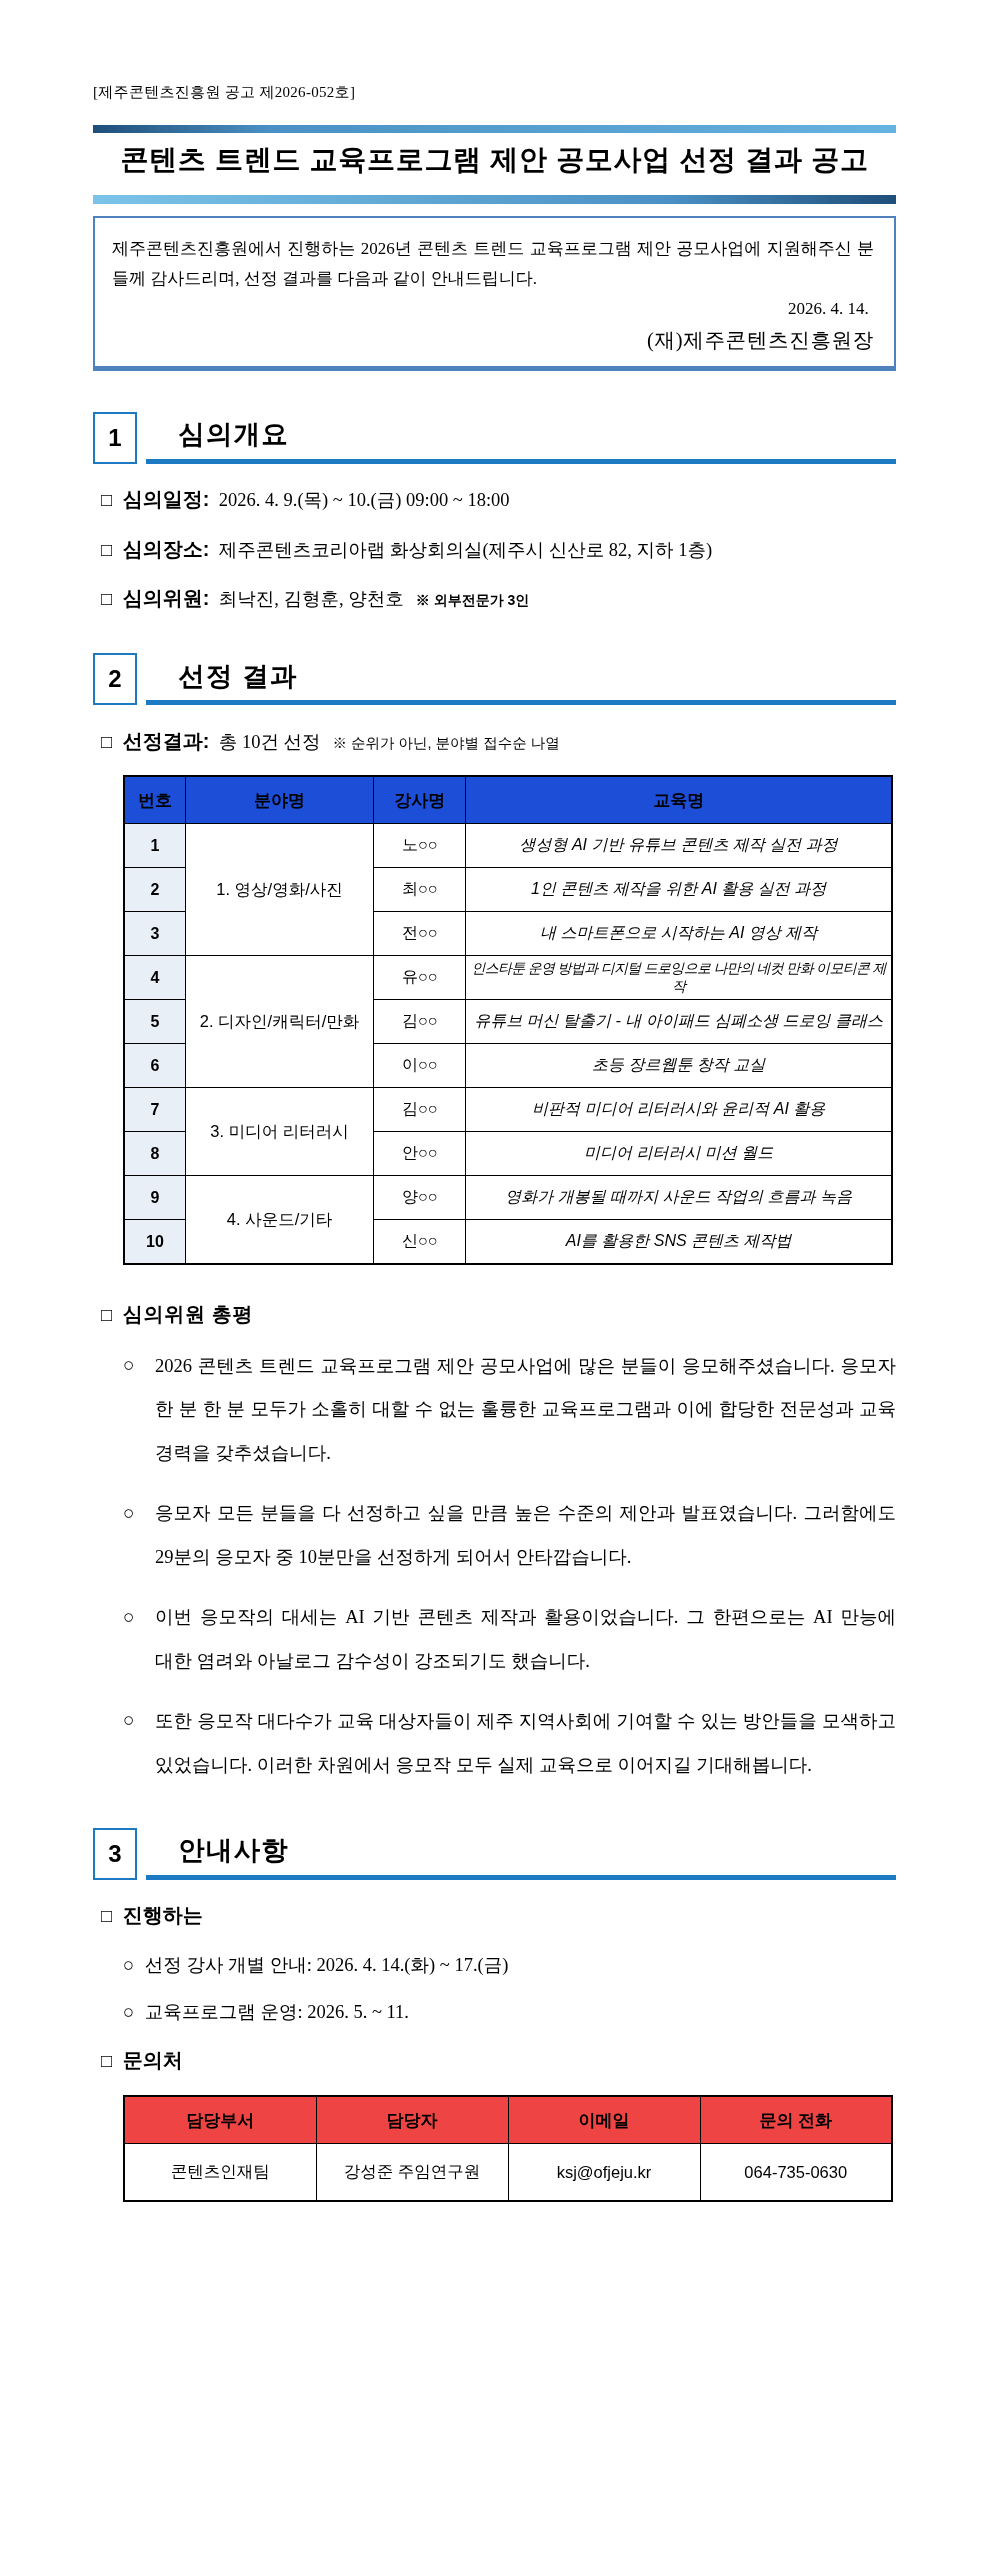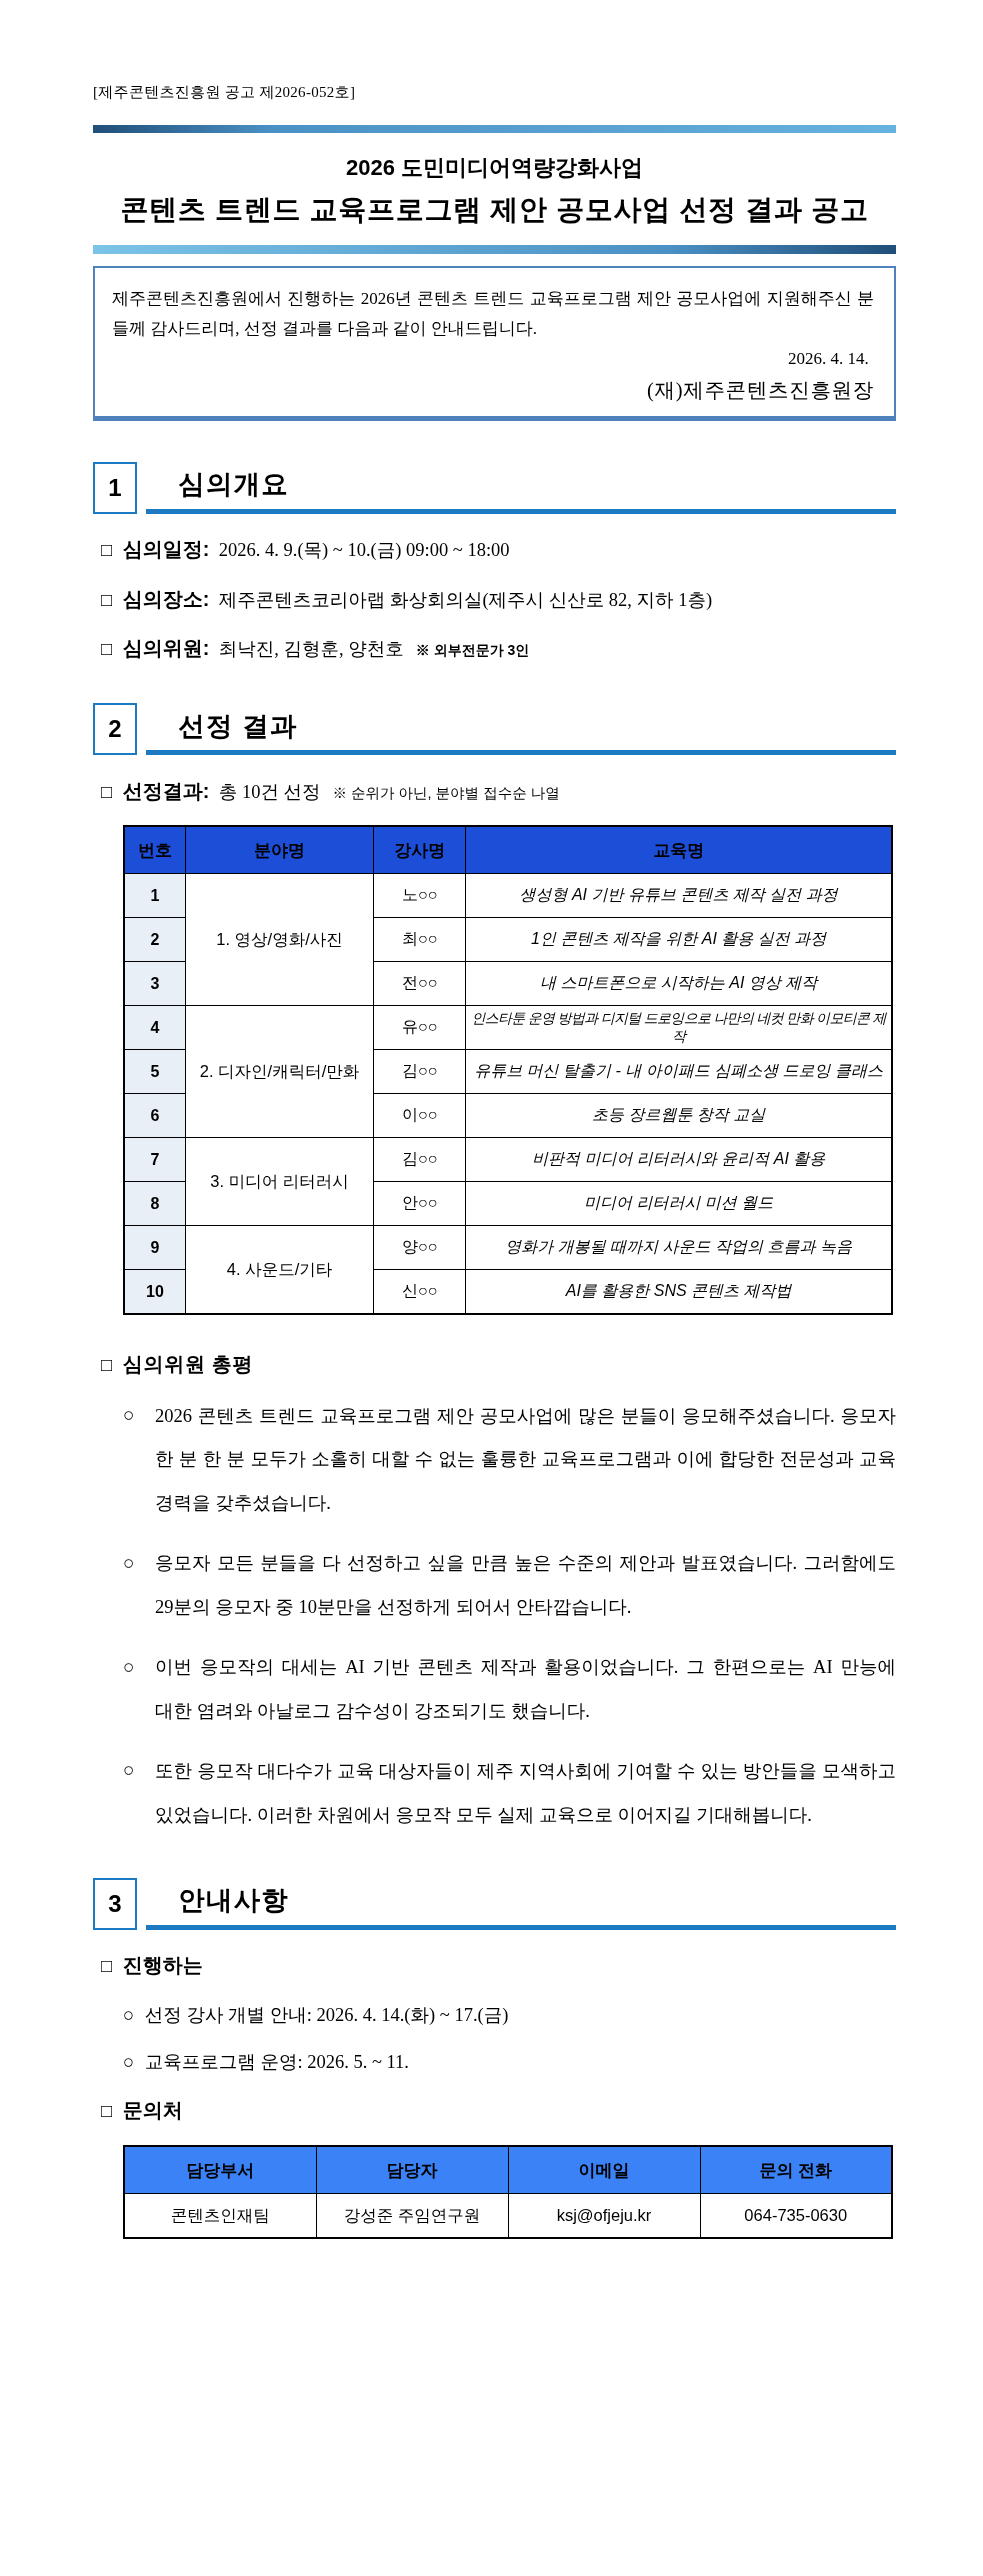--- a/index.html
+++ b/index.html
@@ -48,33 +48,32 @@
 
   .review-head { margin-top: 36px; padding-left: 8px; display: flex; align-items: baseline; }
   .review-head .mk { font-family: "Liberation Sans", sans-serif; font-size: 18.5px; margin-right: 10.6px; }
   .review-head .lbl { font-family: "Liberation Sans", sans-serif; font-weight: bold; font-size: 20px; letter-spacing: 0.7px; }
 
   .comment { margin-top: 17px; padding-left: 30px; display: flex; }
   .comment .mk { font-size: 19px; width: 32px; flex: 0 0 32px; padding-top: 9.3px; }
   .comment p { flex: 1; font-size: 18.5px; line-height: 2.35; text-align: justify; word-break: keep-all; }
 
   .contact-table { margin-top: 21px; margin-left: 30px; width: calc(100% - 33px); border: 2px solid #000; table-layout: fixed; }
-  .contact-table th { background: #3b82f6; font-family: "Liberation Sans", sans-serif; font-weight: bold; font-size: 17px;
+  .contact-table th { background: #ef4444; font-family: "Liberation Sans", sans-serif; font-weight: bold; font-size: 17px;
                       height: 48px; border: 1.3px solid #000; width: 25%; }
-  .contact-table td { border: 1.3px solid #000; height: 44px; text-align: center; font-family: "Liberation Sans", sans-serif; font-size: 16.5px; }
+  .contact-table td { border: 1.3px solid #000; height: 57px; text-align: center; font-family: "Liberation Sans", sans-serif; font-size: 16.5px; }
 </style>
 </head>
 <body>
 
 <div class="page">
 
   <div class="notice-no">[제주콘텐츠진흥원 공고 제2026-052호]</div>
 
   <div class="grad-bar top"></div>
-  <div class="title1">2026 도민미디어역량강화사업</div>
   <div class="title2">콘텐츠 트렌드 교육프로그램 제안 공모사업 선정 결과 공고</div>
   <div class="grad-bar bot"></div>
 
   <div class="intro-box">
     <p class="body">제주콘텐츠진흥원에서 진행하는 2026년 콘텐츠 트렌드 교육프로그램 제안 공모사업에 지원해주신 분들께 감사드리며, 선정 결과를 다음과 같이 안내드립니다.</p>
     <div class="date">2026. 4. 14.</div>
     <div class="sign">(재)제주콘텐츠진흥원장</div>
   </div>
 
   <div class="section">

